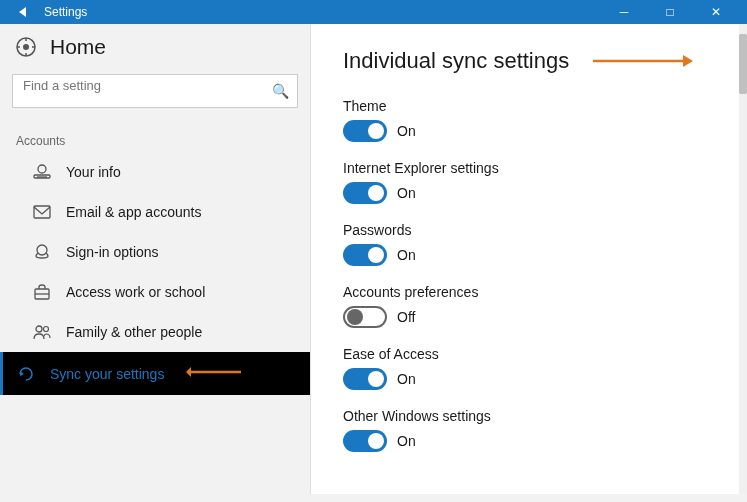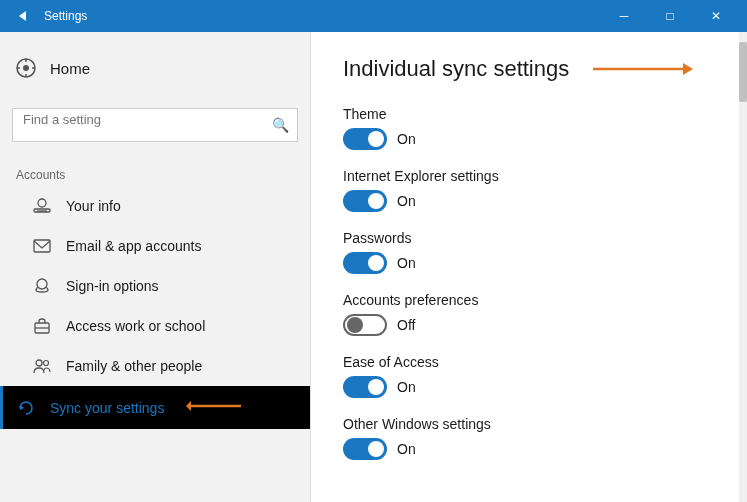--- a/index.html
+++ b/index.html
@@ -7,21 +7,21 @@
       font-family: 'Segoe UI', Arial, sans-serif;
       width: 747px;
       height: 502px;
       overflow: hidden;
       background: #f2f2f2;
     }
 
     
     .title-bar {
       background: #1a78c2;
-      height: 32px;
+      height: 24px;
       display: flex;
       align-items: center;
       padding: 0 8px;
       color: white;
       justify-content: space-between;
       gap: 41px;
     }
     .title-bar-left {
       display: flex;
       align-items: center;
@@ -71,23 +71,23 @@
       background: #f2f2f2;
       display: flex;
       flex-direction: column;
       overflow-y: auto;
     }
 
     .home-item {
       display: flex;
       align-items: center;
       gap: 14px;
-      padding: 26px 16px;
+      padding: 11px 16px;
       cursor: pointer;
-      font-size: 15px;
+      font-size: 21px;
       color: #1a1a1a;
     }
 
     .search-box {
       margin: 4px 12px 8px 12px;
       position: relative;
     }
     .search-box input {
       width: 100%;
       height: 34px;

